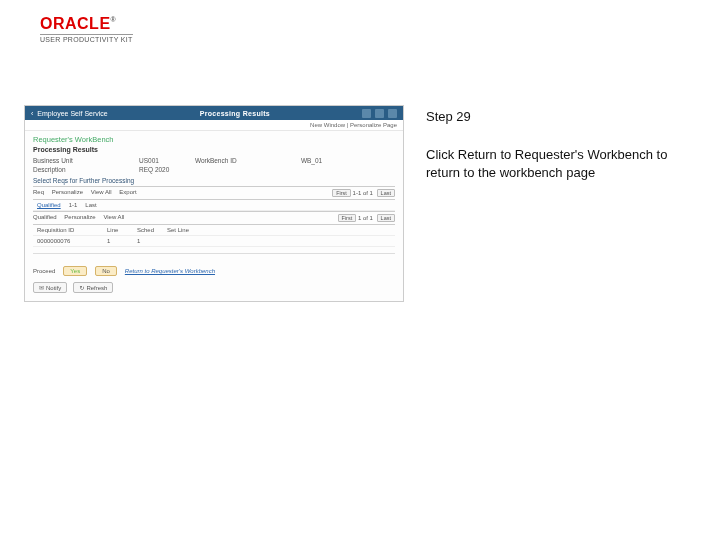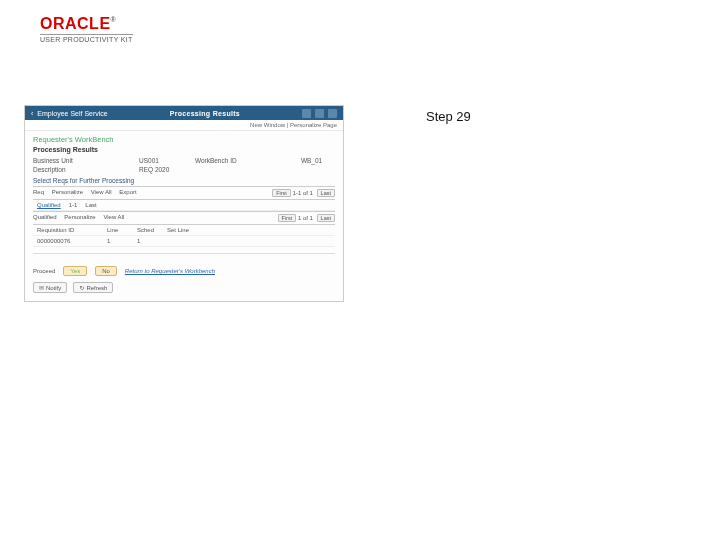--- a/index.html
+++ b/index.html
@@ -28,21 +28,21 @@
   .content-zone {
     position:absolute; top:105px; left:24px; right:24px;
     display:flex; gap:22px;
   }
   .screenshot-col { width:380px; }
   .text-col { flex:1; padding-top:4px;}
   .step-label { font-size:13px; color:#111; margin-bottom:22px; }
   .instruction { font-size:13px; color:#111; line-height:1.35; }
   
   .mini {
-    width:320px; border:1px solid #ccc; font-size:7px; color:#444; background:#fdfdfd;
+    width:380px; border:1px solid #ccc; font-size:7px; color:#444; background:#fdfdfd;
   }
   .mini-bar {
     background:#2a5d86; color:#fff; display:flex; align-items:center; justify-content:space-between;
     height:14px; padding:0 6px; font-size:7px;
   }
   .mini-bar .left { display:flex; align-items:center; gap:4px;}
   .mini-bar .center { font-weight:bold; letter-spacing:.3px;}
   .mini-bar .icons { display:flex; gap:4px;}
   .mini-bar .icons span{ display:inline-block; width:9px; height:9px; background:#5b88aa; border-radius:1px;}
   .mini-subbar { display:flex; justify-content:flex-end; font-size:6px; color:#666; padding:2px 6px; border-bottom:1px solid #e7e7e7; background:#fff;}
@@ -162,14 +162,15 @@
         <div class="bottom-btns">
           <span class="sbtn">✉ <span>Notify</span></span>
           <span class="sbtn">↻ <span>Refresh</span></span>
         </div>
       </div>
     </div>
   </div>
 
   <div class="text-col">
     <div class="step-label">Step 29</div>
+    <div class="instruction">Click Return to Requester's Workbench to return to the workbench page</div>
   </div>
 </div>
 
 </body></html>

